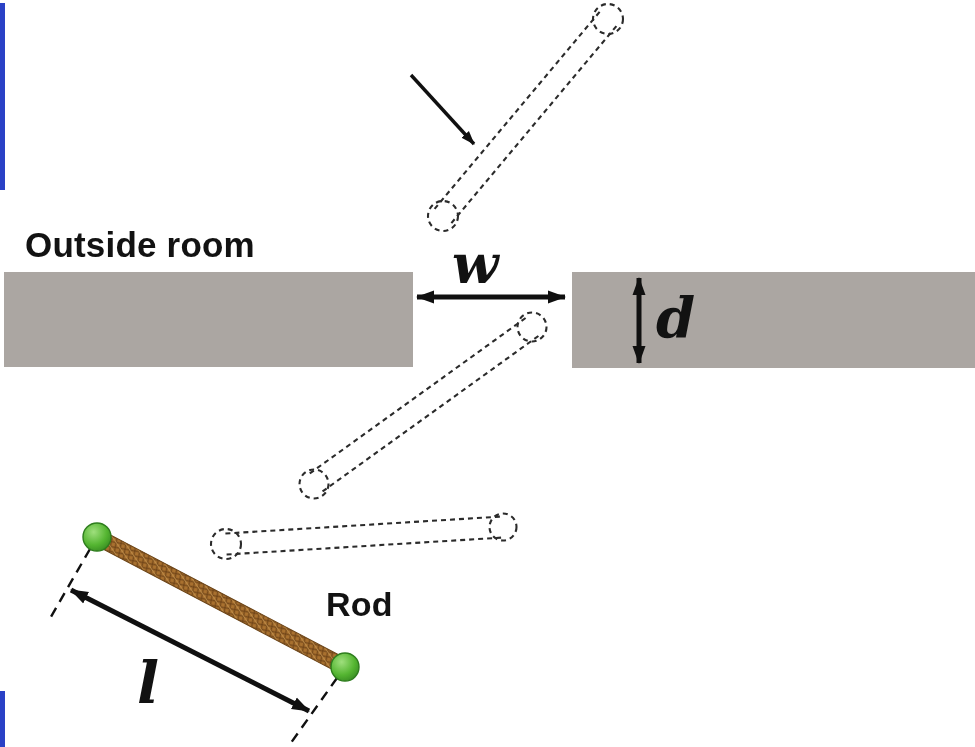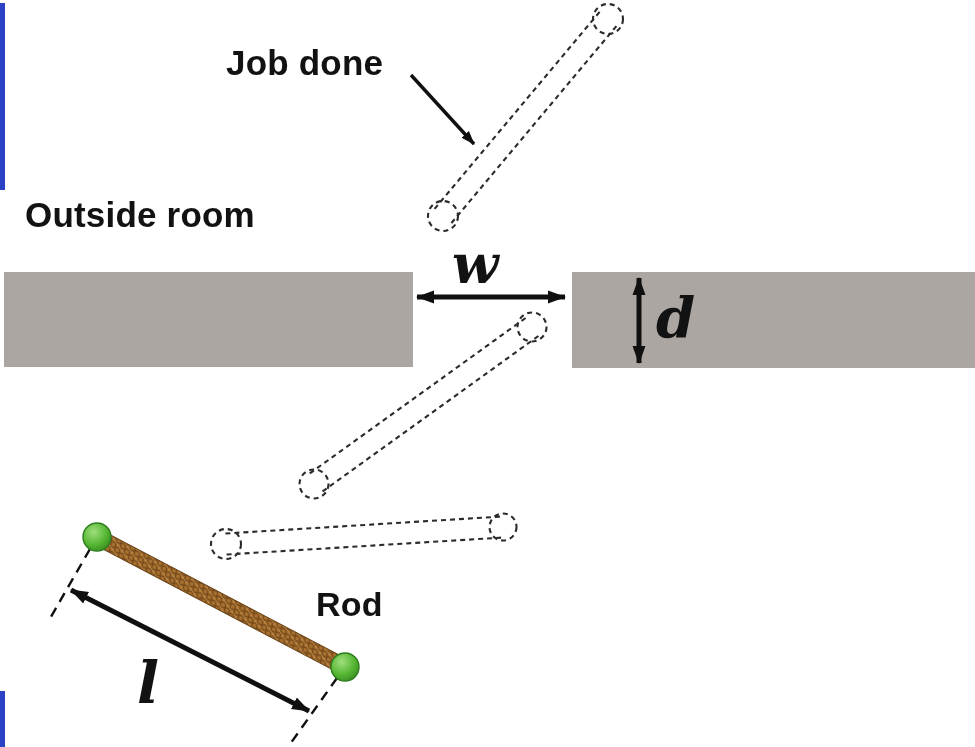--- a/index.html
+++ b/index.html
@@ -8,23 +8,23 @@
     overflow:hidden;font-family:"Liberation Sans",sans-serif;color:#111;
   }
   .stage svg{position:absolute;left:0;top:0;}
   .lbl{position:absolute;white-space:nowrap;line-height:1.1;color:#121212;}
   .sans{font-size:35px;font-weight:600;letter-spacing:0.2px;}
   .math{font-family:"DejaVu Serif","Liberation Serif",serif;font-style:italic;font-weight:700;}
   .w-lbl{left:452px;top:235px;font-size:54px;}
   .d-lbl{left:656px;top:288px;font-size:56px;}
   .l-lbl{left:137px;top:652px;font-size:58px;}
   .job-lbl{left:226px;top:44px;}
-  .outside-lbl{left:25px;top:196px;}
+  .outside-lbl{left:25px;top:226px;}
   .inside-lbl{left:28px;top:395px;}
-  .rod-lbl{left:316px;top:586px;font-size:34px;}
+  .rod-lbl{left:326px;top:586px;font-size:34px;}
   .ghost{fill:none;stroke:#2b2b2b;stroke-width:2.1;stroke-dasharray:5 4;}
   .dim{stroke:#101010;stroke-width:5;}
   .ext{stroke:#101010;stroke-width:2.4;stroke-dasharray:10 7;fill:none;}
 </style>
 </head>
 <body>
 
 <div class="stage">
 
   <svg width="975" height="747" viewBox="0 0 975 747">
@@ -88,20 +88,19 @@
 
     <g>
       <g transform="translate(221,602) rotate(27.7)">
         <rect x="-141" y="-8" width="282" height="16" fill="url(#hatch)" stroke="#6b4418" stroke-width="1"></rect>
       </g>
       <circle cx="97" cy="537" r="14" fill="url(#capGrad)" stroke="#2e7d1d" stroke-width="1.4"></circle>
       <circle cx="345" cy="667" r="14" fill="url(#capGrad)" stroke="#2e7d1d" stroke-width="1.4"></circle>
     </g>
   </svg>
 
-  <div class="lbl sans job-lbl">Job done</div>
   <div class="lbl sans outside-lbl">Outside room</div>
   <div class="lbl sans rod-lbl">Rod</div>
   <div class="lbl math w-lbl">w</div>
   <div class="lbl math d-lbl">d</div>
   <div class="lbl math l-lbl">l</div>
 
 </div>
 
 </body></html>

